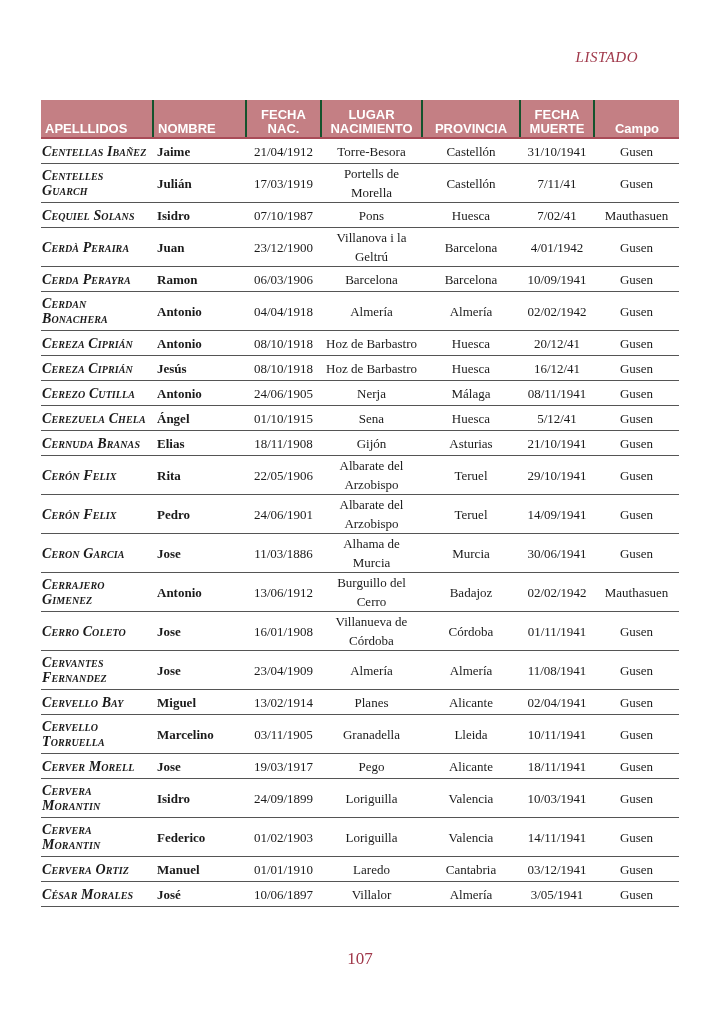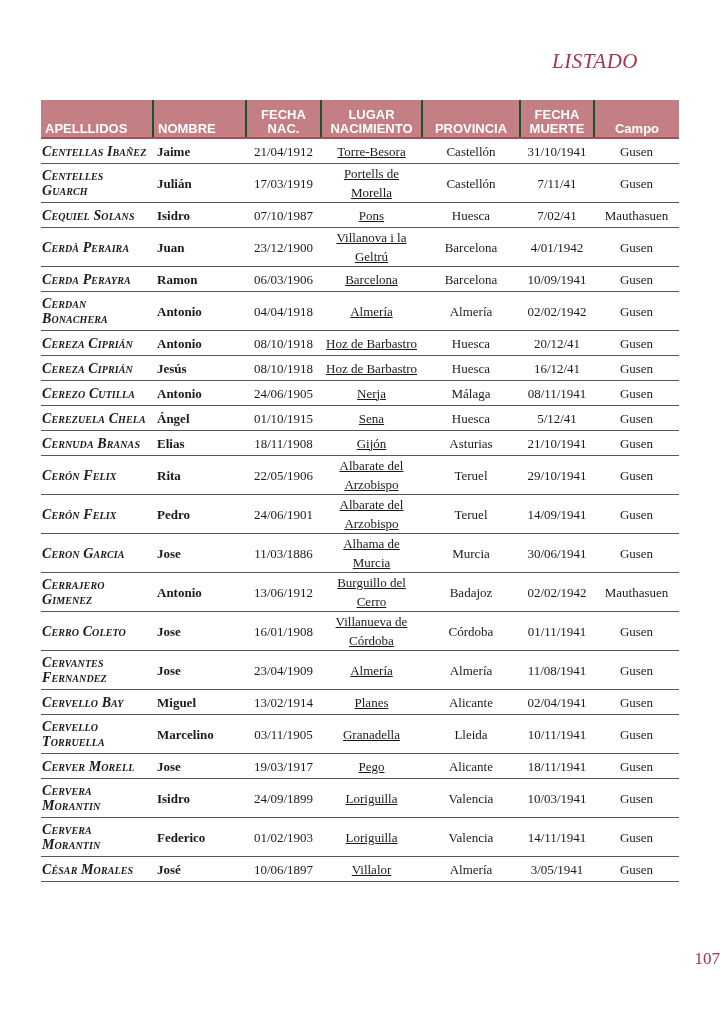--- a/index.html
+++ b/index.html
@@ -2,21 +2,21 @@
 <html><head>
   <meta charset="utf-8">
   <style>
     html, body { margin: 0; padding: 0; }
     body {
       width: 720px; height: 1016px; background: #ffffff; position: relative; overflow: hidden;
       font-family: "Liberation Serif", "DejaVu Serif", serif; color: #1a1a1a;
     }
     .title {
       position: absolute; top: 49px; right: 82px;
-      font-family: "Liberation Serif", serif; font-style: italic; font-size: 21px;
+      font-family: "Liberation Serif", serif; font-style: italic; font-size: 15px;
       color: #a0384a; letter-spacing: 0.5px;
     }
     table {
       position: absolute; left: 41px; top: 100px; width: 638px;
       border-collapse: collapse; table-layout: fixed;
     }
     col.c1 { width: 112px; }
     col.c2 { width: 93px; }
     col.c3 { width: 75px; }
     col.c4 { width: 101px; }
@@ -36,23 +36,23 @@
       font-size: 13px; line-height: 19px; padding: 0 2px; text-align: center;
       vertical-align: middle; border-bottom: 1px solid #555;
     }
     tbody tr.one td { height: 24px; }
     tbody tr.two td { height: 38px; }
     tbody td.surname {
       text-align: left; padding-left: 1px; font-weight: bold; font-variant: small-caps;
       font-size: 14px; line-height: 15px; letter-spacing: 0.1px; font-style: italic;
     }
     tbody td.name { text-align: left; padding-left: 4px; font-weight: bold; margin-top: 12px; }
-    tbody td.place { line-height: 19px; text-decoration: underline; }
+    tbody td.place { line-height: 19px; }
     .page-num {
-      position: absolute; top: 949px; left: 0; width: 720px; text-align: right;
+      position: absolute; top: 949px; left: 0; width: 720px; text-align: center;
       font-size: 17px; color: #a0384a; font-family: "Liberation Serif", serif;
     }
   </style>
 </head>
 <body>
 
 <div class="title">LISTADO</div>
 
 <table>
   <colgroup>
@@ -268,20 +268,29 @@
       <tr class="two">
         <td class="surname">Cervera Morantin</td>
         <td class="name">Federico</td>
         <td class="date">01/02/1903</td>
         <td class="place">Loriguilla</td>
         <td class="prov">Valencia</td>
         <td class="date">14/11/1941</td>
         <td class="camp">Gusen</td>
       </tr>
       <tr class="one">
+        <td class="surname">Cervera Ortiz</td>
+        <td class="name">Manuel</td>
+        <td class="date">01/01/1910</td>
+        <td class="place">Laredo</td>
+        <td class="prov">Cantabria</td>
+        <td class="date">03/12/1941</td>
+        <td class="camp">Gusen</td>
+      </tr>
+      <tr class="one">
         <td class="surname">César Morales</td>
         <td class="name">José</td>
         <td class="date">10/06/1897</td>
         <td class="place">Villalor</td>
         <td class="prov">Almería</td>
         <td class="date">3/05/1941</td>
         <td class="camp">Gusen</td>
       </tr>
     </tbody>
 </table>

